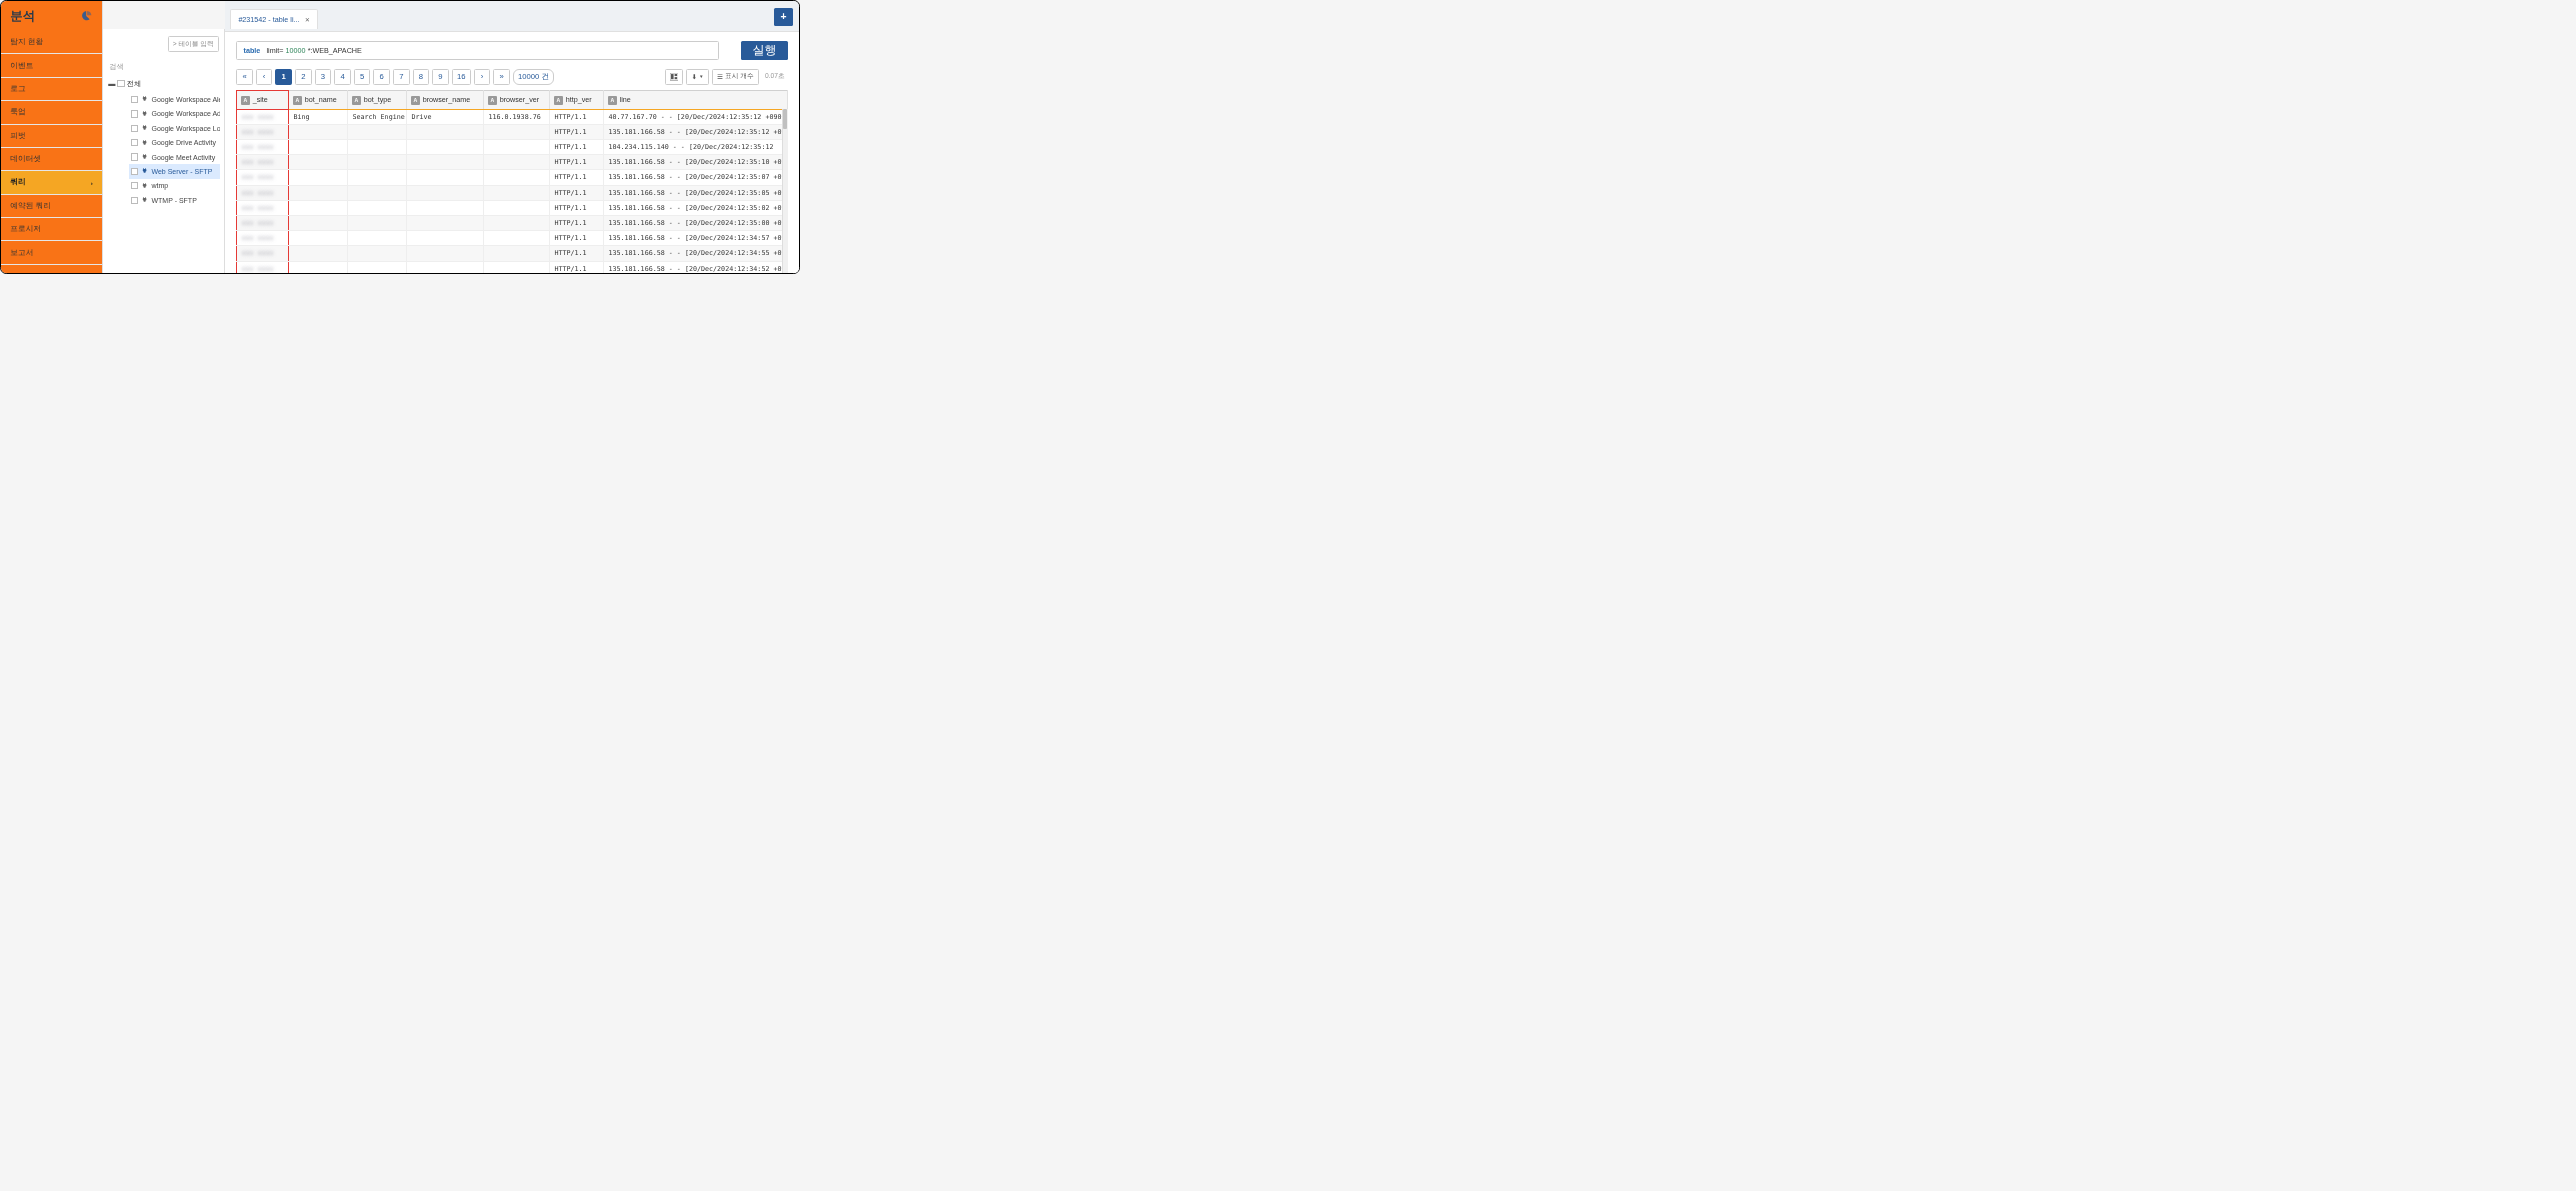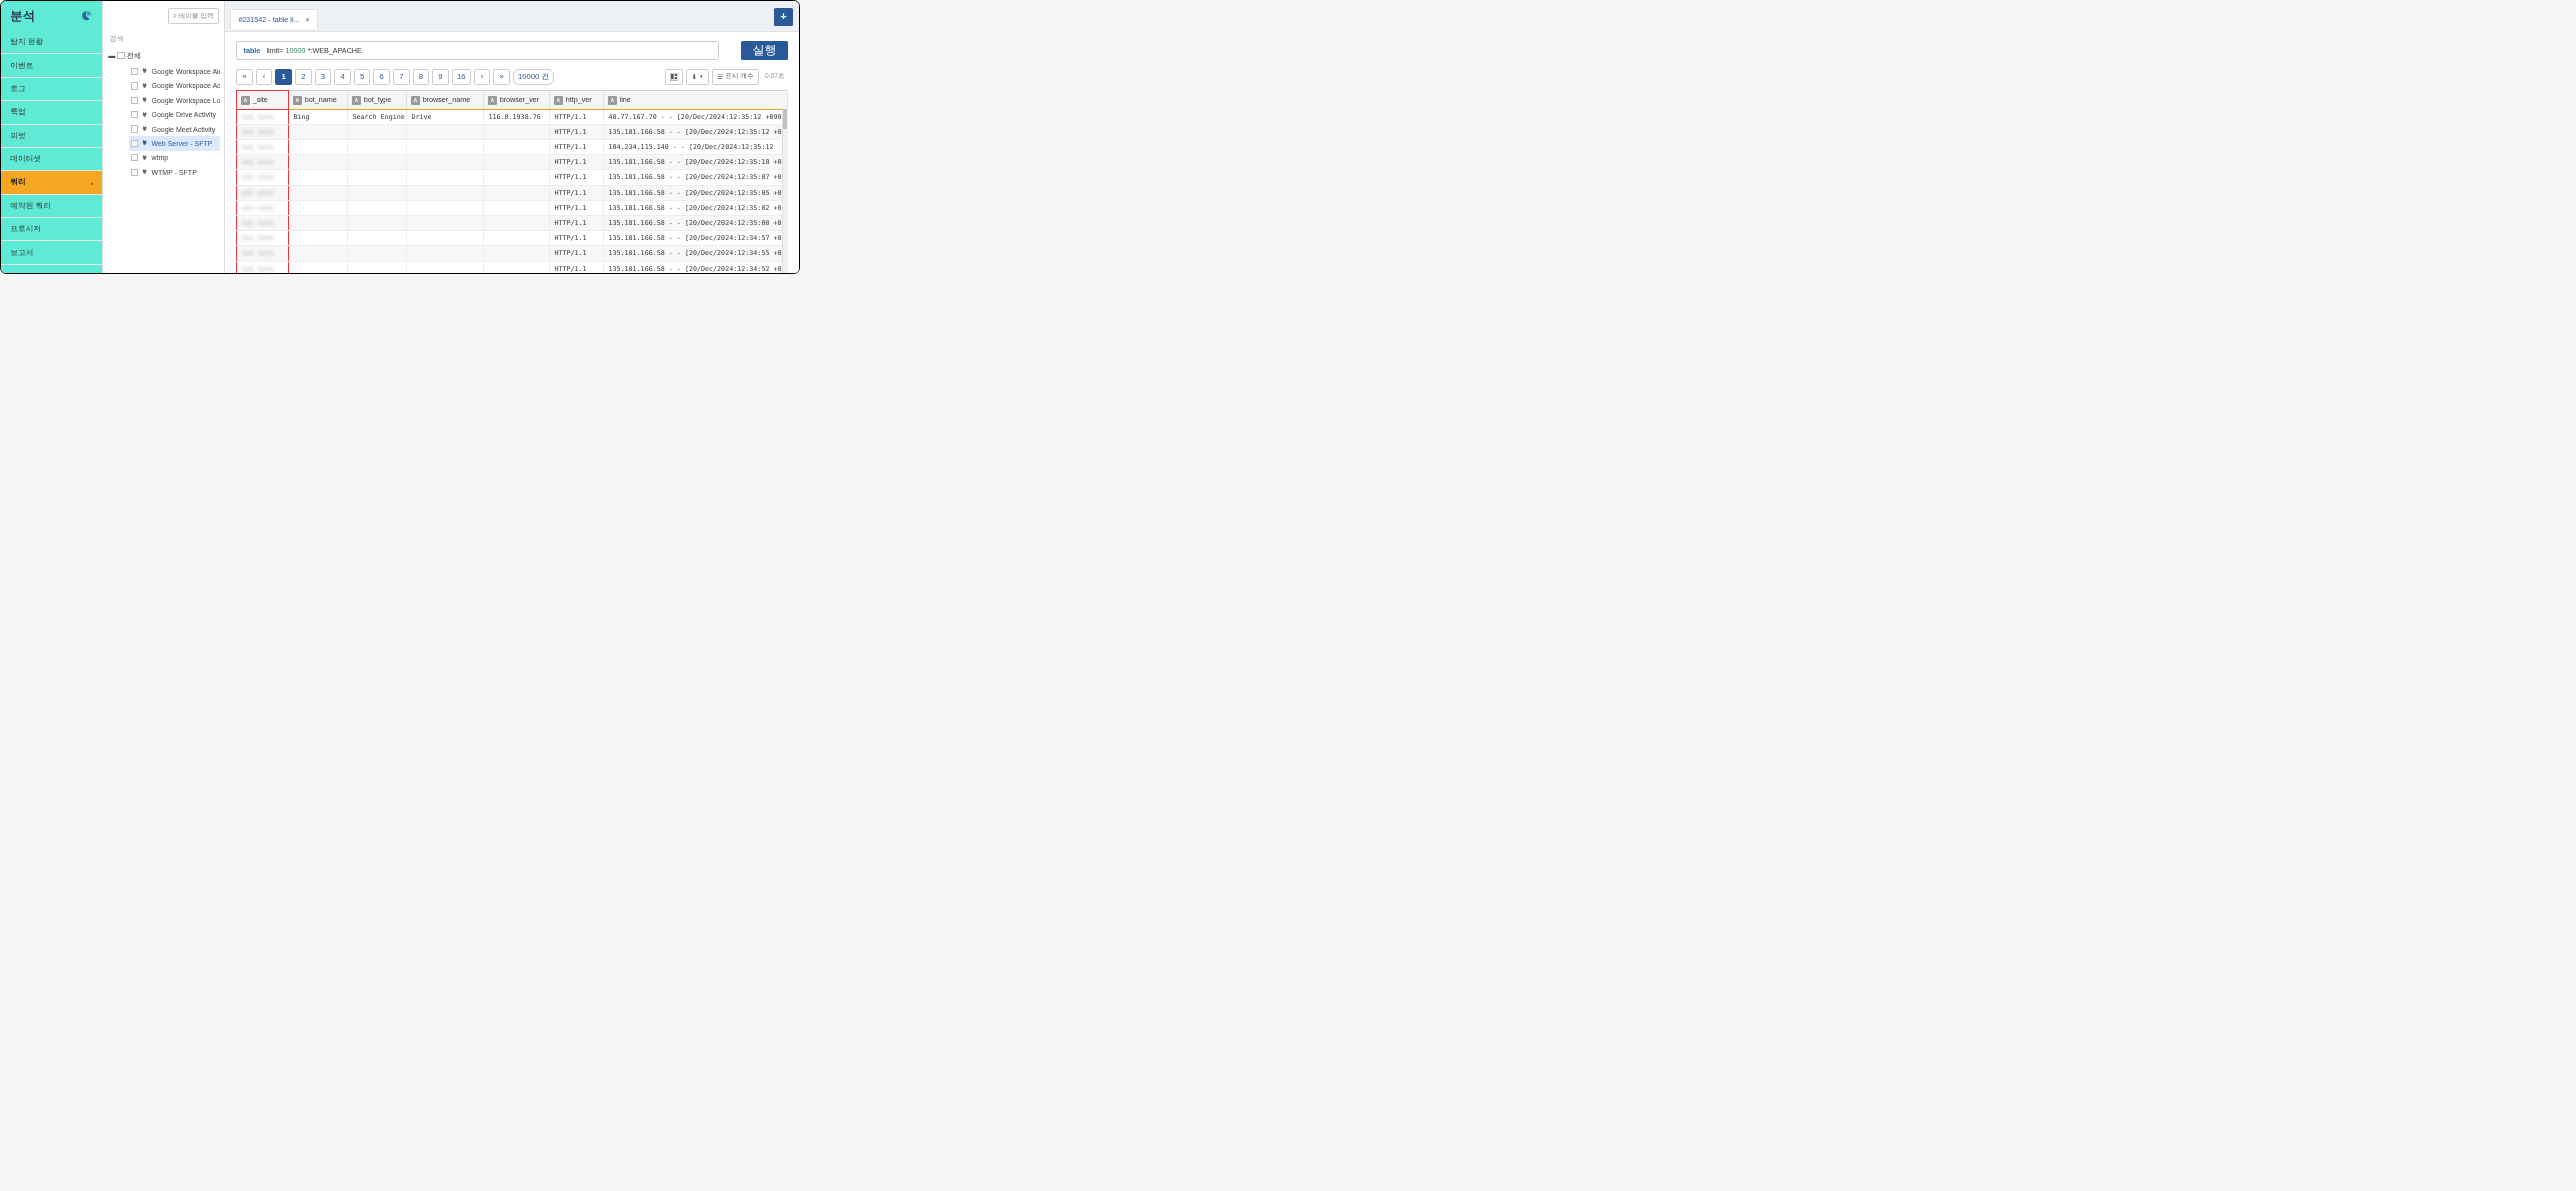--- a/index.html
+++ b/index.html
@@ -12,21 +12,21 @@
   height: 274px;
   overflow: hidden;
   border-radius: 6.2px;
   border: 1px solid #000;
 }
 .app { display: flex; height: 100%; }
 
 
 .sidebar {
   width: 102px;
-  background: #5eead4;
+  background: #f97316;
   border-right: 0.5px solid #ddd;
   flex-shrink: 0;
 }
 .sidebar-header {
   display: flex;
   align-items: center;
   justify-content: space-between;
   padding: 6.2px 9.3px;
   height: 30px;
 }
@@ -59,20 +59,21 @@
 .chev { color: #666; font-size: 6.2px; }
 .nav-item.active .chev { color: #222; }
 
 
 .tree-panel {
   width: 122px;
   background: #fff;
   border-right: 0.5px solid #ddd;
   flex-shrink: 0;
   overflow: hidden;
+  margin-top: 28px;
 }
 .tree-top {
   height: 30px;
   display: flex;
   align-items: center;
   justify-content: flex-end;
   padding: 0 5.2px;
 }
 .table-input-btn {
   background: #fff;

